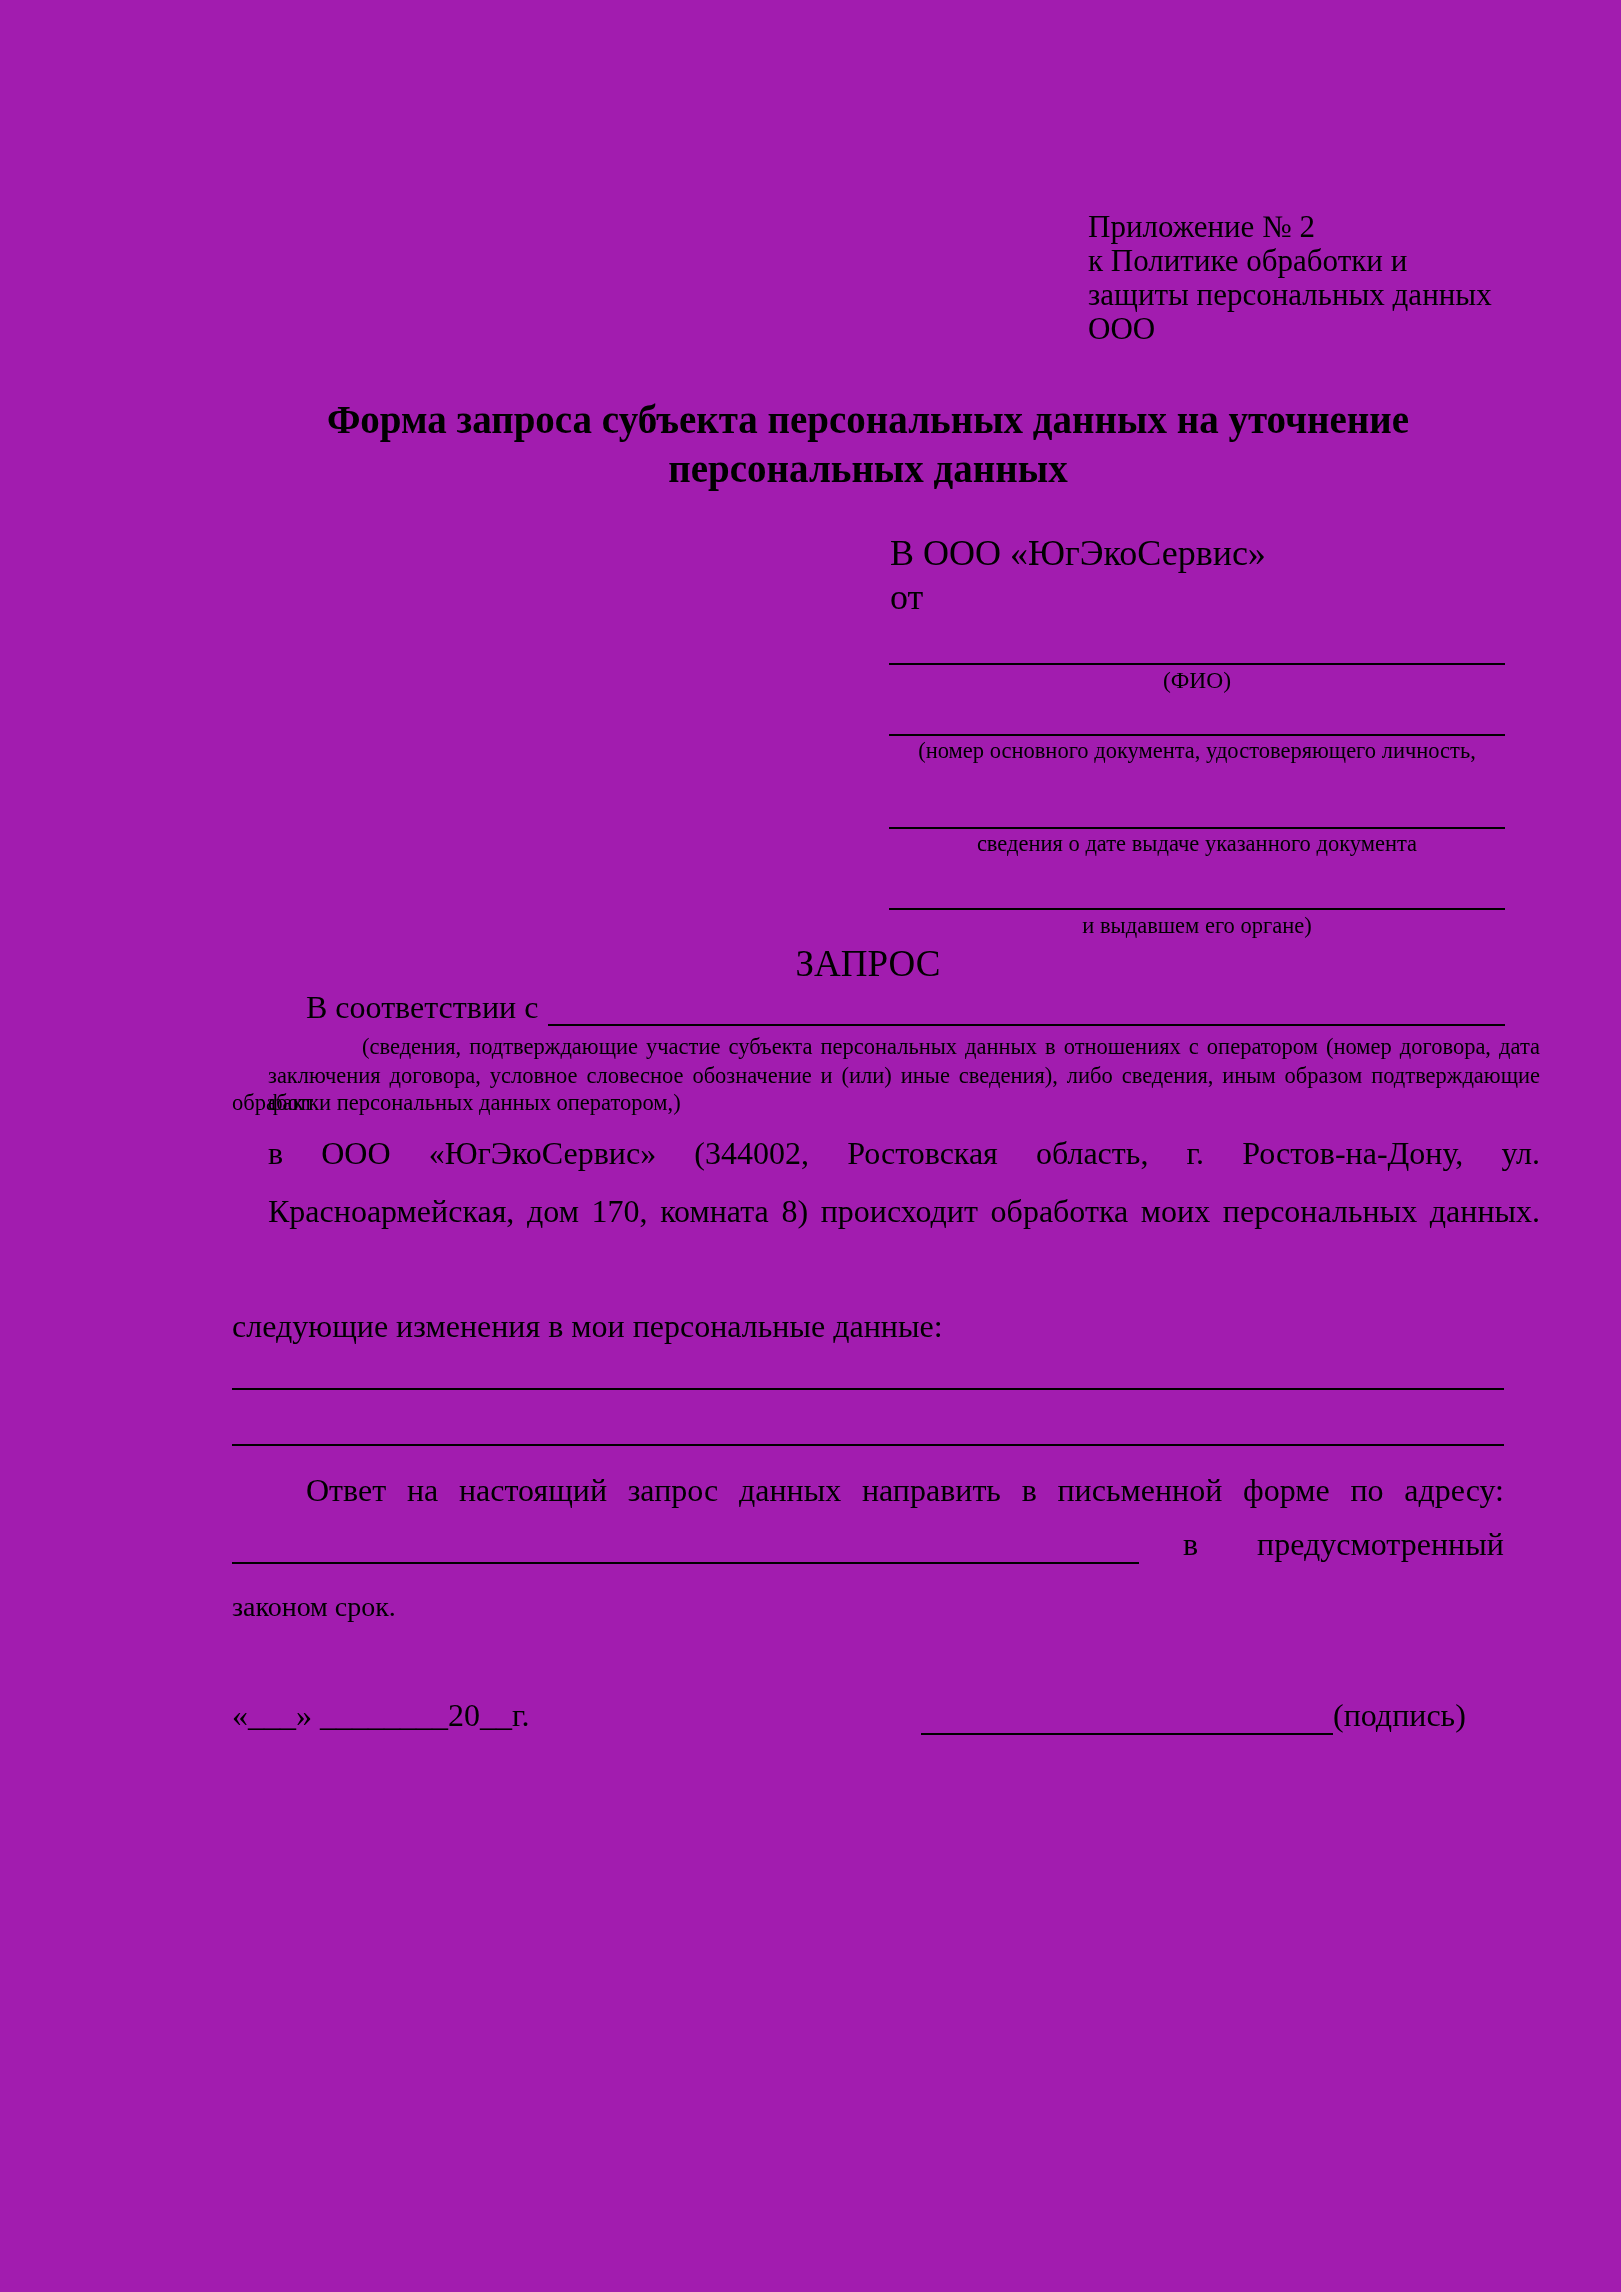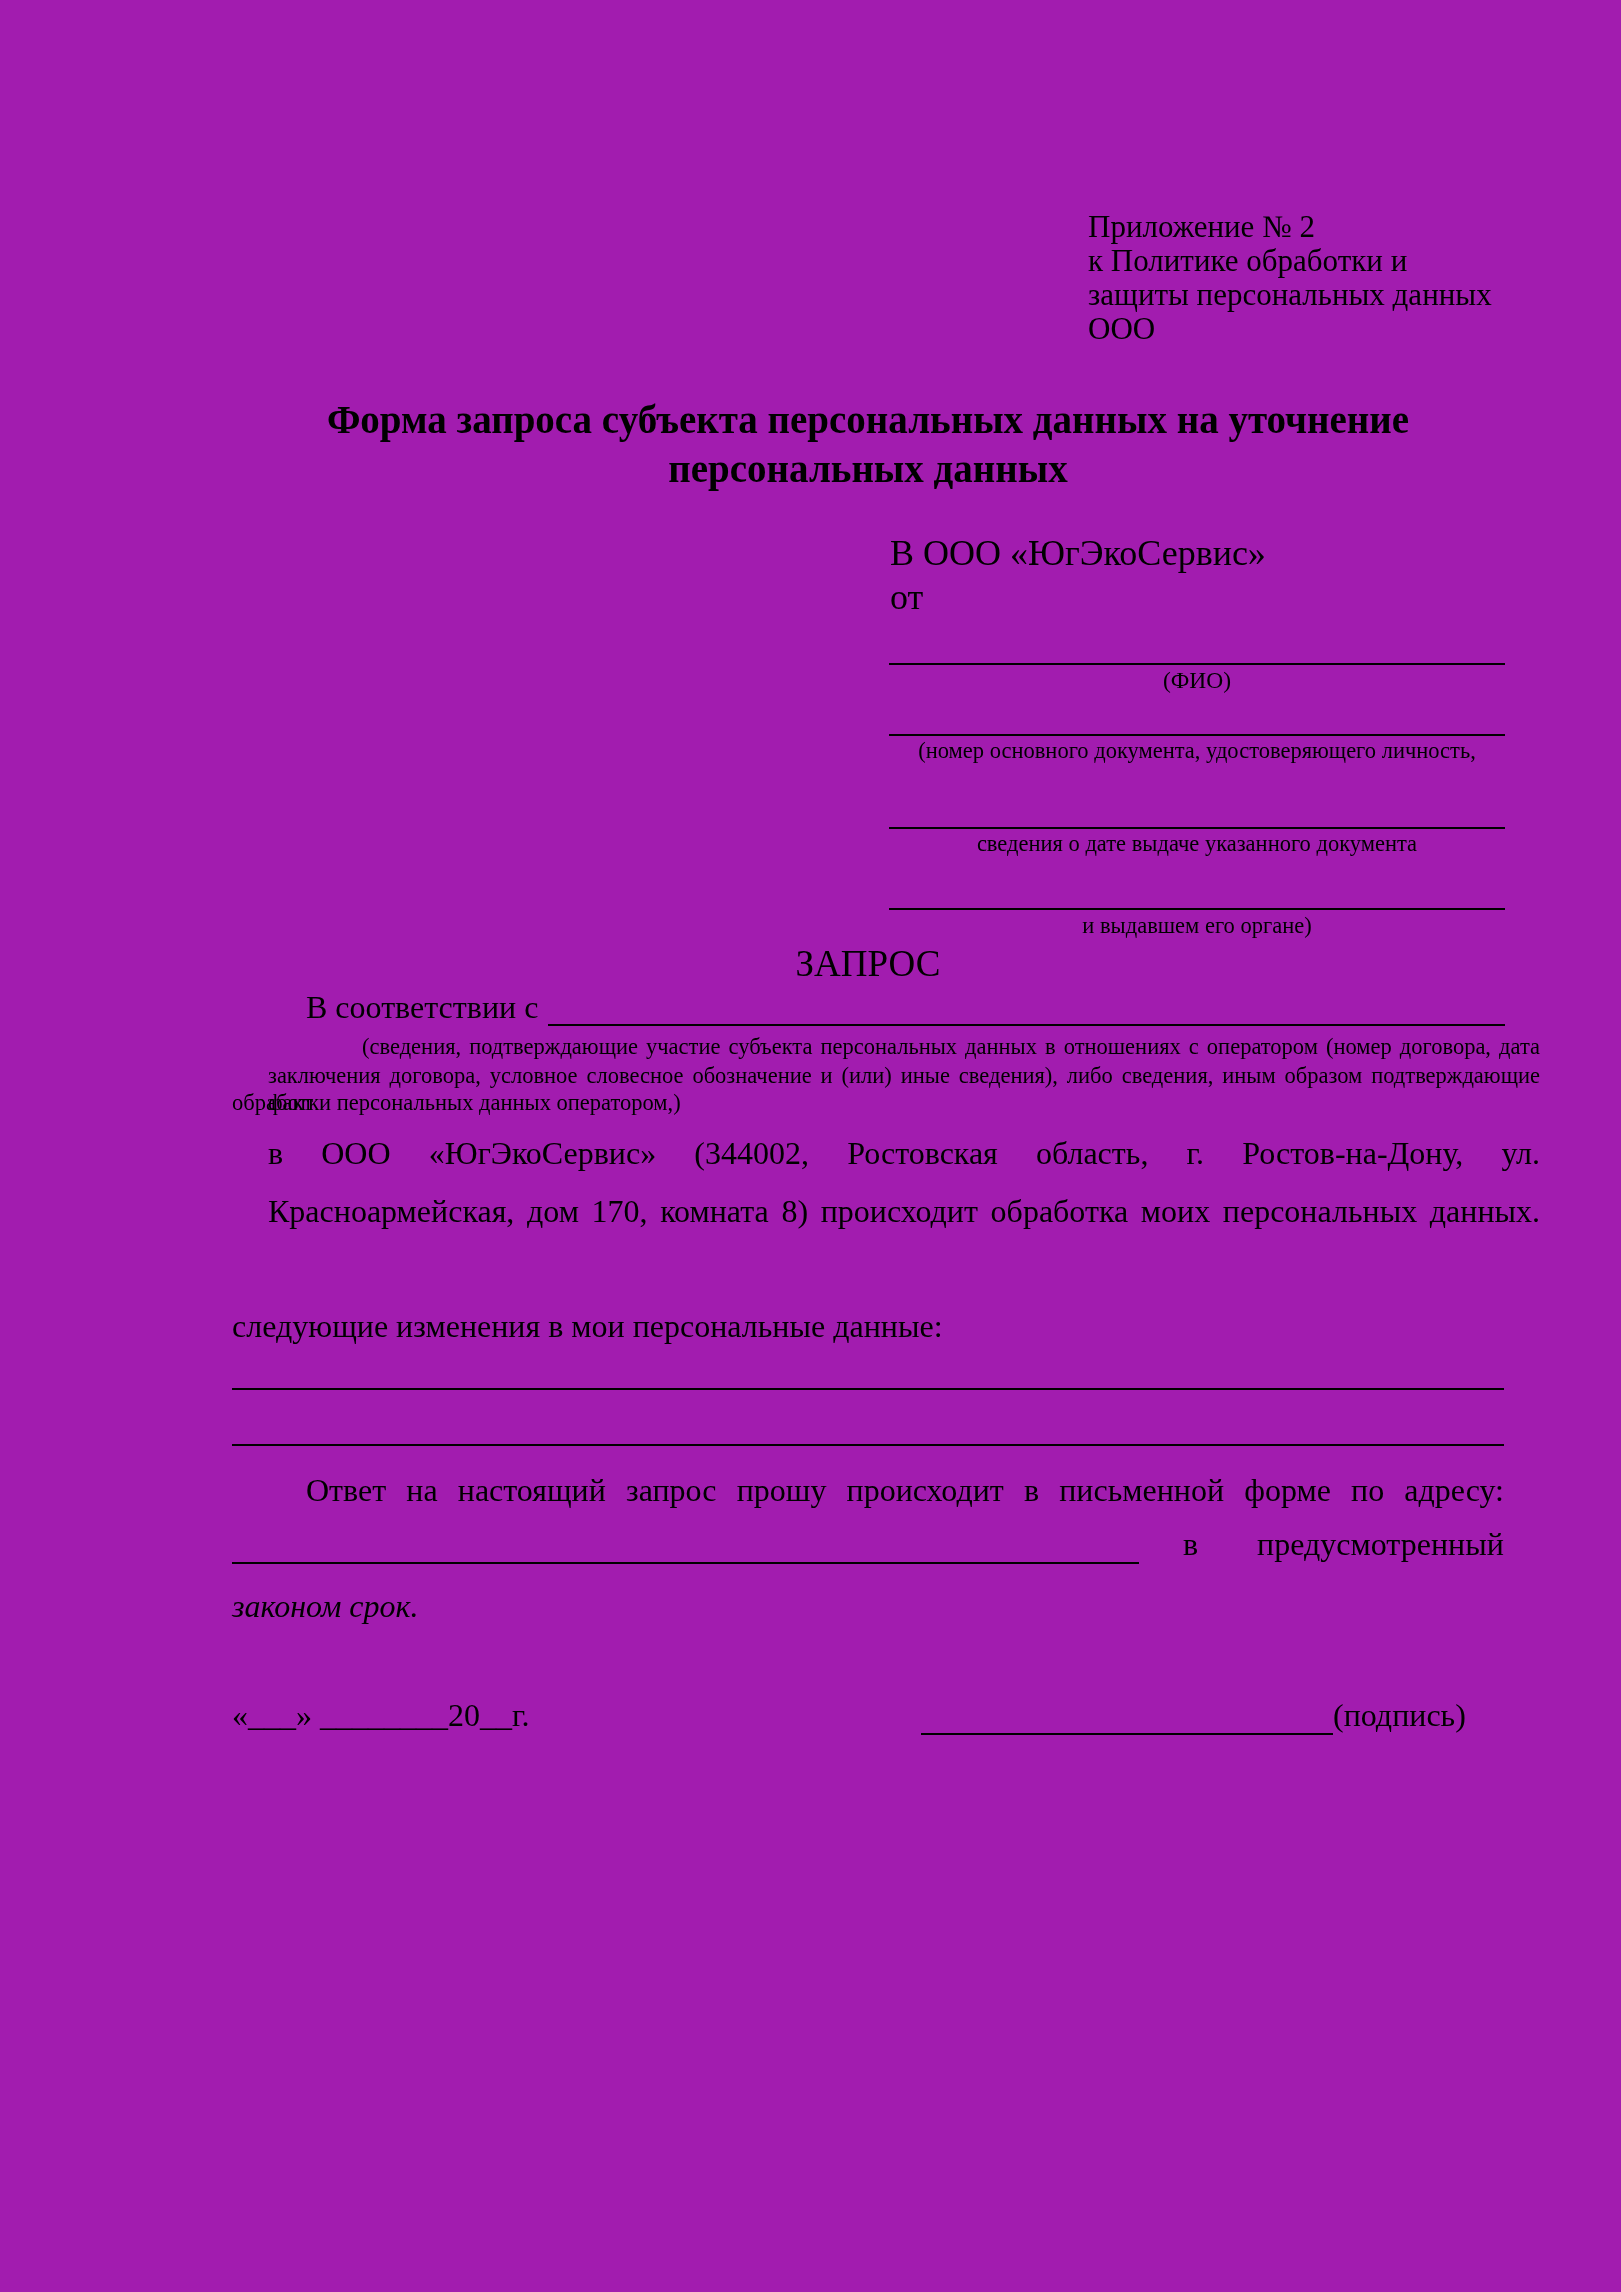--- a/index.html
+++ b/index.html
@@ -50,21 +50,21 @@
 
   .reply-l1 { left: 232px; top: 1471px; width: 1272px; font-size: 32px; line-height: 39px;
               padding-left: 74px; box-sizing: border-box; text-align: justify; text-align-last: justify; }
   .reply-row {
     left: 232px; top: 1525px; width: 1272px; height: 39px;
     display: flex; align-items: flex-end; font-size: 32px; line-height: 39px;
   }
   .reply-row .addr-blank { width: 907px; height: 35px; border-bottom: 2px solid #000; }
   .reply-row .w1 { margin-left: 44px; }
   .reply-row .w2 { margin-left: 59px; }
-  .reply-l3 { left: 232px; top: 1587px; font-size: 32px; line-height: 39px; font-style: italic; }
+  .reply-l3 { left: 232px; top: 1587px; font-size: 28px; line-height: 39px; }
 
   
   .date-field { left: 232px; top: 1696px; font-size: 32px; line-height: 39px; }
   .sign-group {
     left: 921px; top: 1696px; width: 564px; height: 39px;
     display: flex; align-items: flex-end; font-size: 32px; line-height: 39px;
   }
   .sign-group .sign-blank { width: 412px; height: 35px; border-bottom: 2px solid #000; }
 </style>
 </head>
@@ -110,21 +110,21 @@
   <div class="abs small-cap just" style="top:1062px">заключения договора, условное словесное обозначение и (или) иные сведения), либо сведения, иным образом подтверждающие факт</div>
   <div class="abs small-cap" style="top:1089px">обработки персональных данных оператором,)</div>
 
   <div class="abs body-line just" style="top:1134px">в ООО «ЮгЭкоСервис» (344002, Ростовская область, г. Ростов-на-Дону, ул.</div>
   <div class="abs body-line just" style="top:1192px">Красноармейская, дом 170, комната 8) происходит обработка моих персональных данных.</div>
   <div class="abs body-line" style="top:1307px">следующие изменения в мои персональные данные:</div>
 
   <div class="abs blank-rule" style="top:1388px"></div>
   <div class="abs blank-rule" style="top:1444px"></div>
 
-  <div class="abs reply-l1">Ответ на настоящий запрос прошу происходит в письменной форме по адресу:</div>
+  <div class="abs reply-l1">Ответ на настоящий запрос данных направить в письменной форме по адресу:</div>
 
   <div class="abs reply-row">
     <div class="addr-blank"></div>
     <span class="w1">в</span>
     <span class="w2">предусмотренный</span>
   </div>
 
   <div class="abs reply-l3">законом срок.</div>
 
   <div class="abs date-field">«___» ________20__г.</div>

